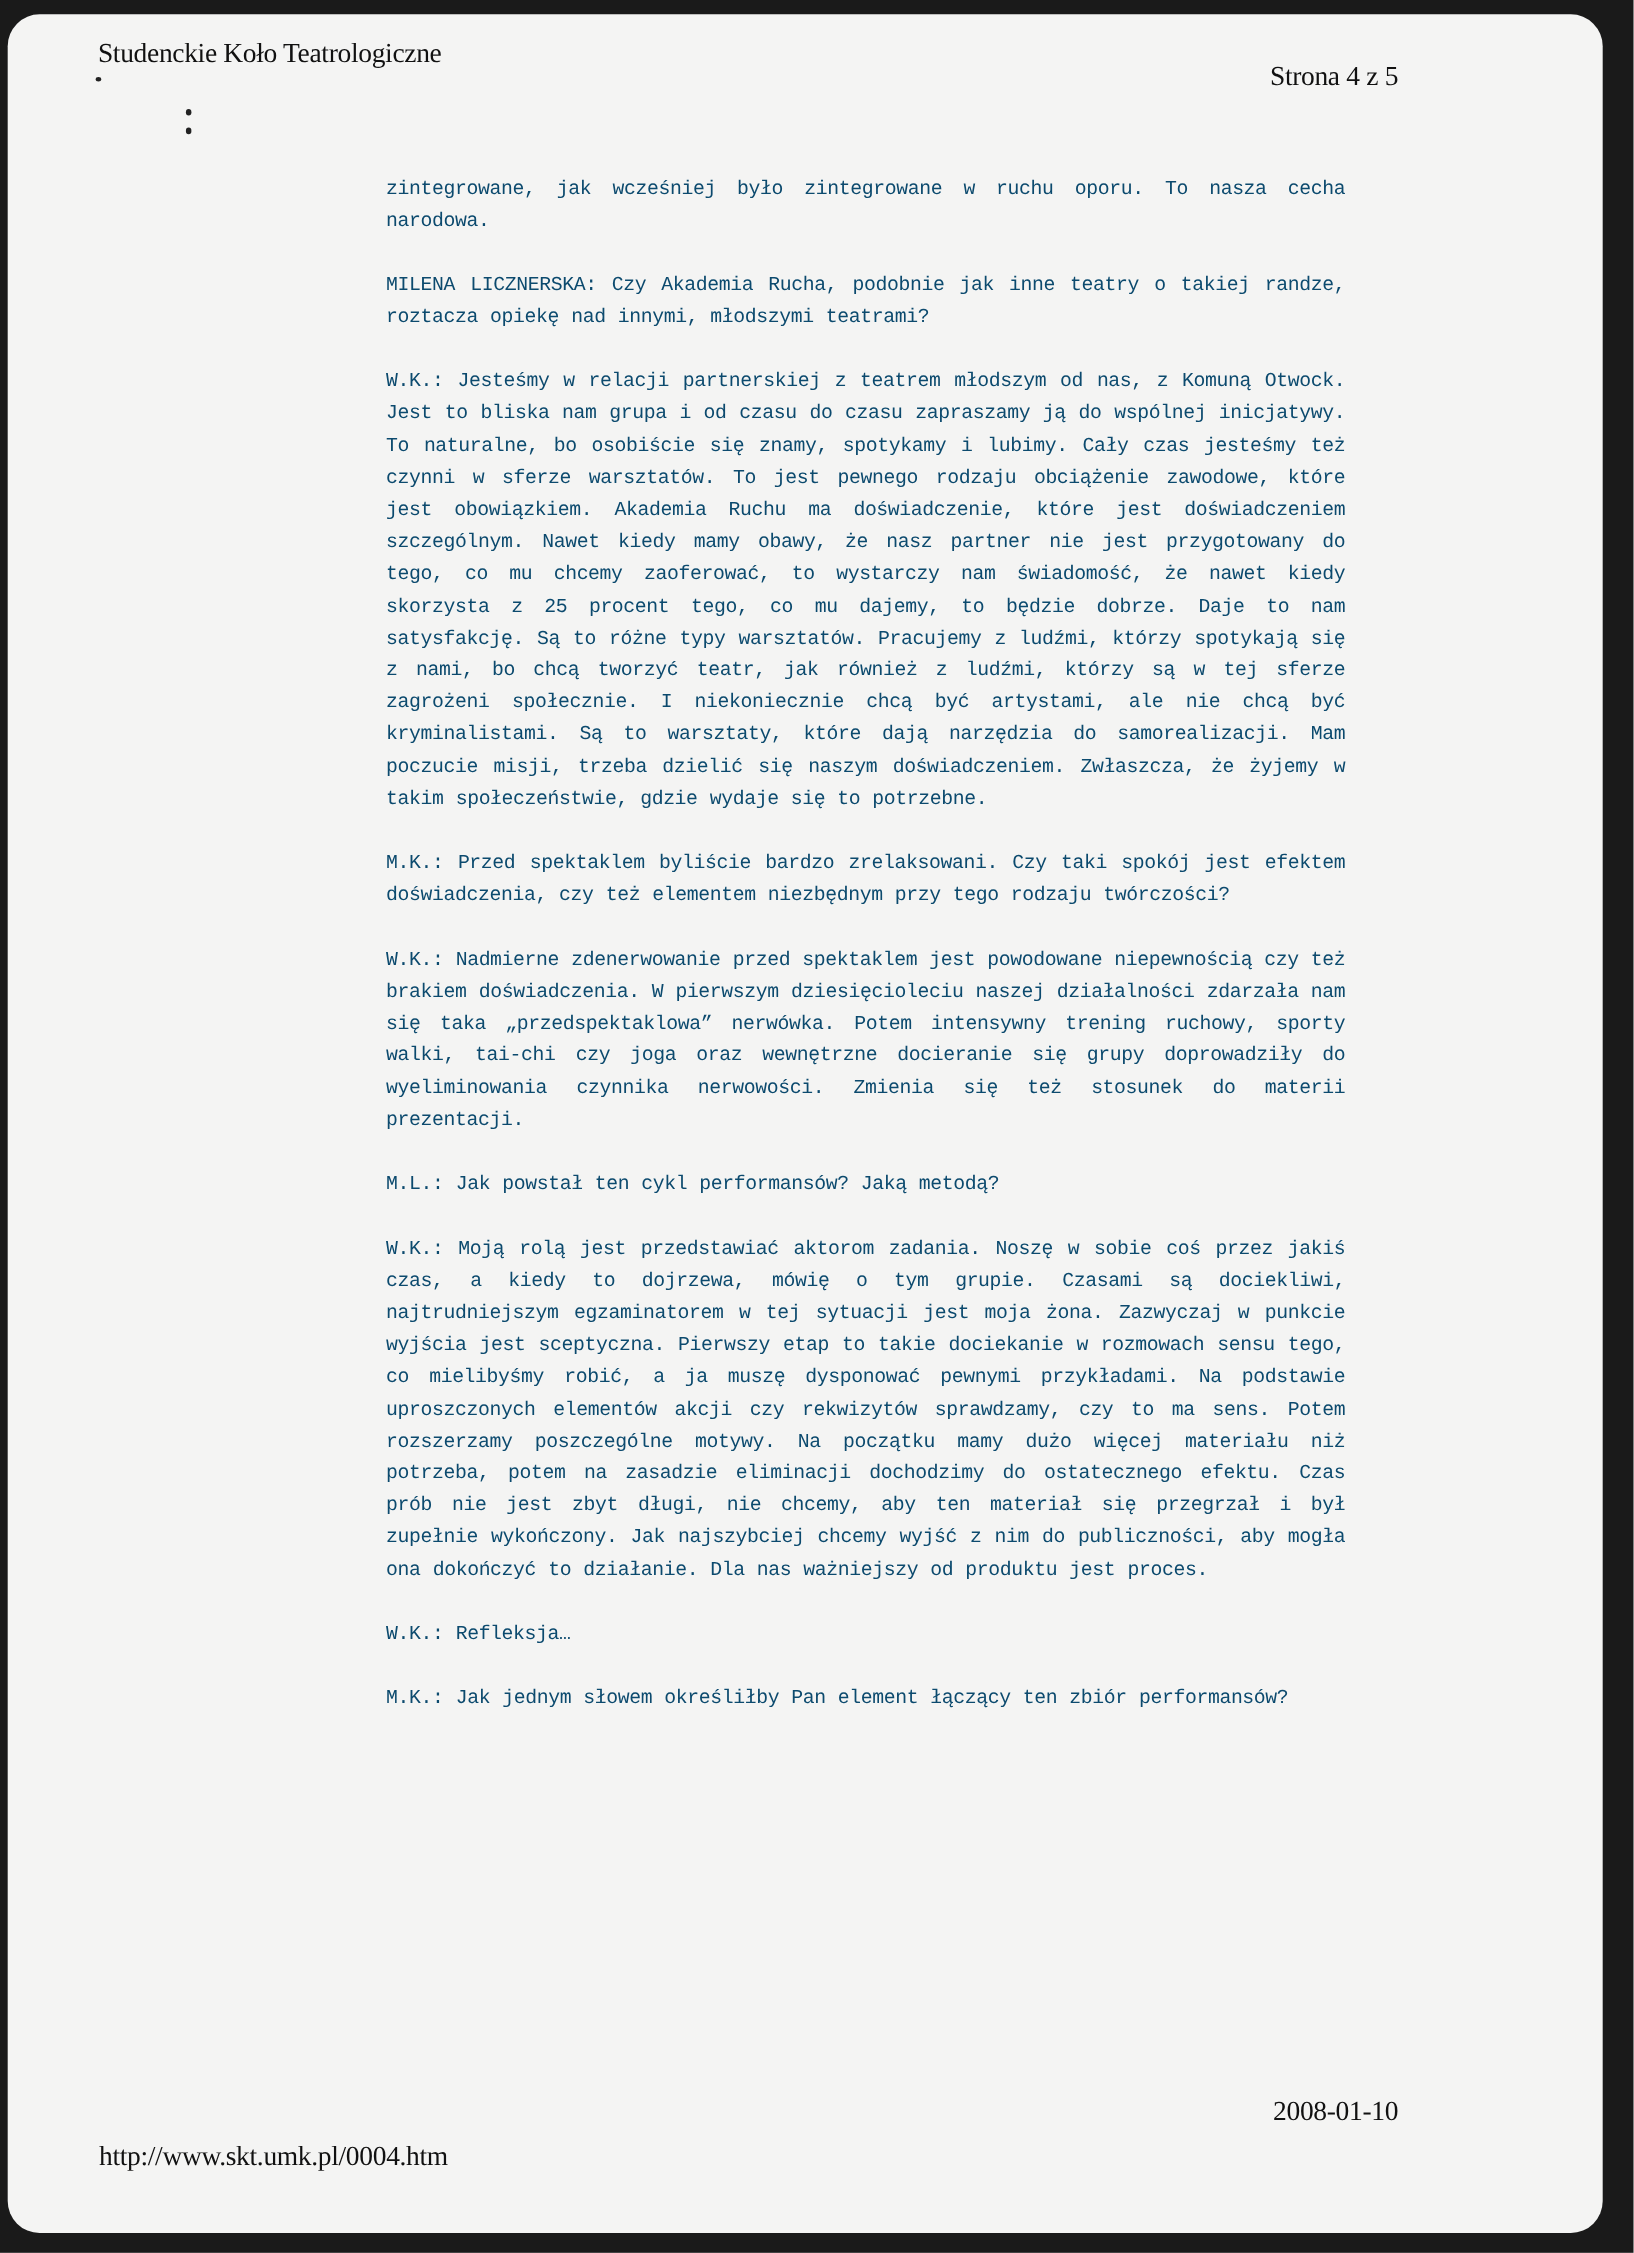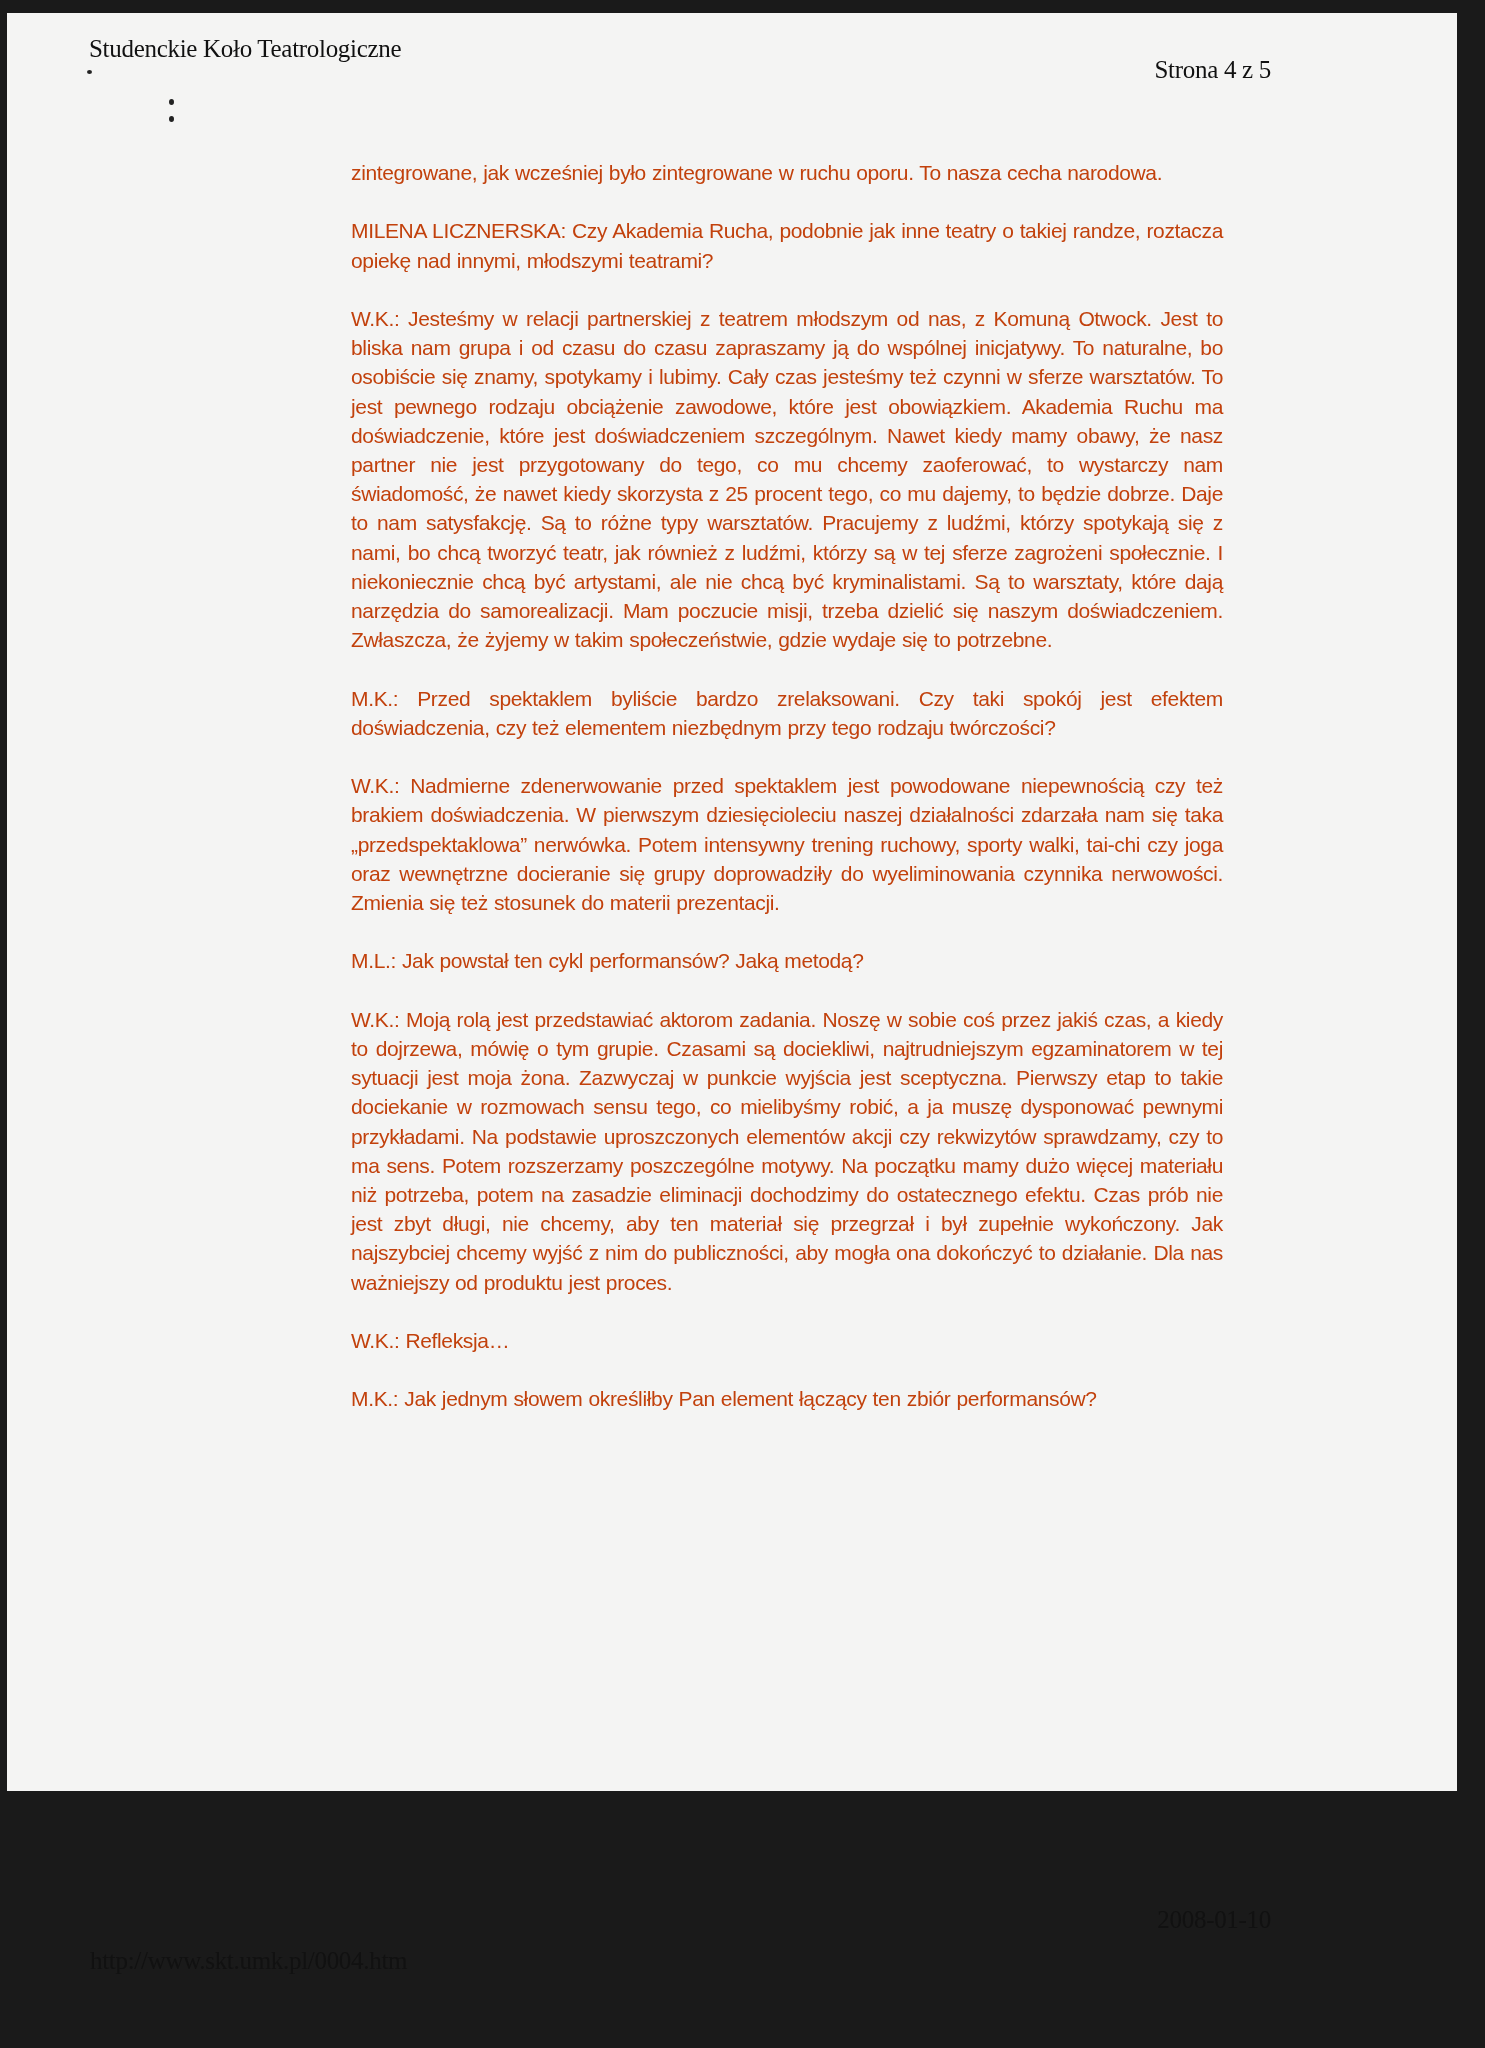--- a/index.html
+++ b/index.html
@@ -5,44 +5,45 @@
   html, body { margin: 0; padding: 0; }
   body {
     width: 1485px; height: 2048px;
     background: #1a1a1a;
     position: relative;
     overflow: hidden;
   }
   .paper {
     position: absolute;
     left: 7px; top: 13px;
-    width: 1450px; height: 1778px;
+    width: 1450px; height: 2017px;
     background: #f4f4f3;
+    border-radius: 29px;
   }
   .hdr, .ftr {
     position: absolute;
     font-family: "Liberation Serif", serif;
     font-size: 25px;
     color: #111;
     letter-spacing: -0.3px;
   }
   .hdr-left { left: 82px; top: 22px; }
   .hdr-right { right: 186px; top: 22px; margin-top: 21px; }
   .ftr-left { left: 83px; top: 1893px; margin-top: 41px; }
   .ftr-right { right: 186px; top: 1893px; text-align: right; }
   .specks { position: absolute; left: 0; top: 0; }
   .speck { position: absolute; background: #222; border-radius: 50%; }
   .content {
     position: absolute;
     left: 344px; top: 145px;
     width: 872px;
-    font-family: Liberation Sans, sans-serif;
-    font-size: 21px;
+    font-family: Liberation Mono, monospace;
+    font-size: 18px;
     line-height: 29.2px;
-    color: #c2410c;
+    color: #0c4a6e;
     text-align: justify;
     letter-spacing: -0.35px;
     word-spacing: 0.5px;
   }
   .content p { margin: 0 0 29.2px 0; }
 </style>
 </head>
 <body>
 
 <div class="paper">

